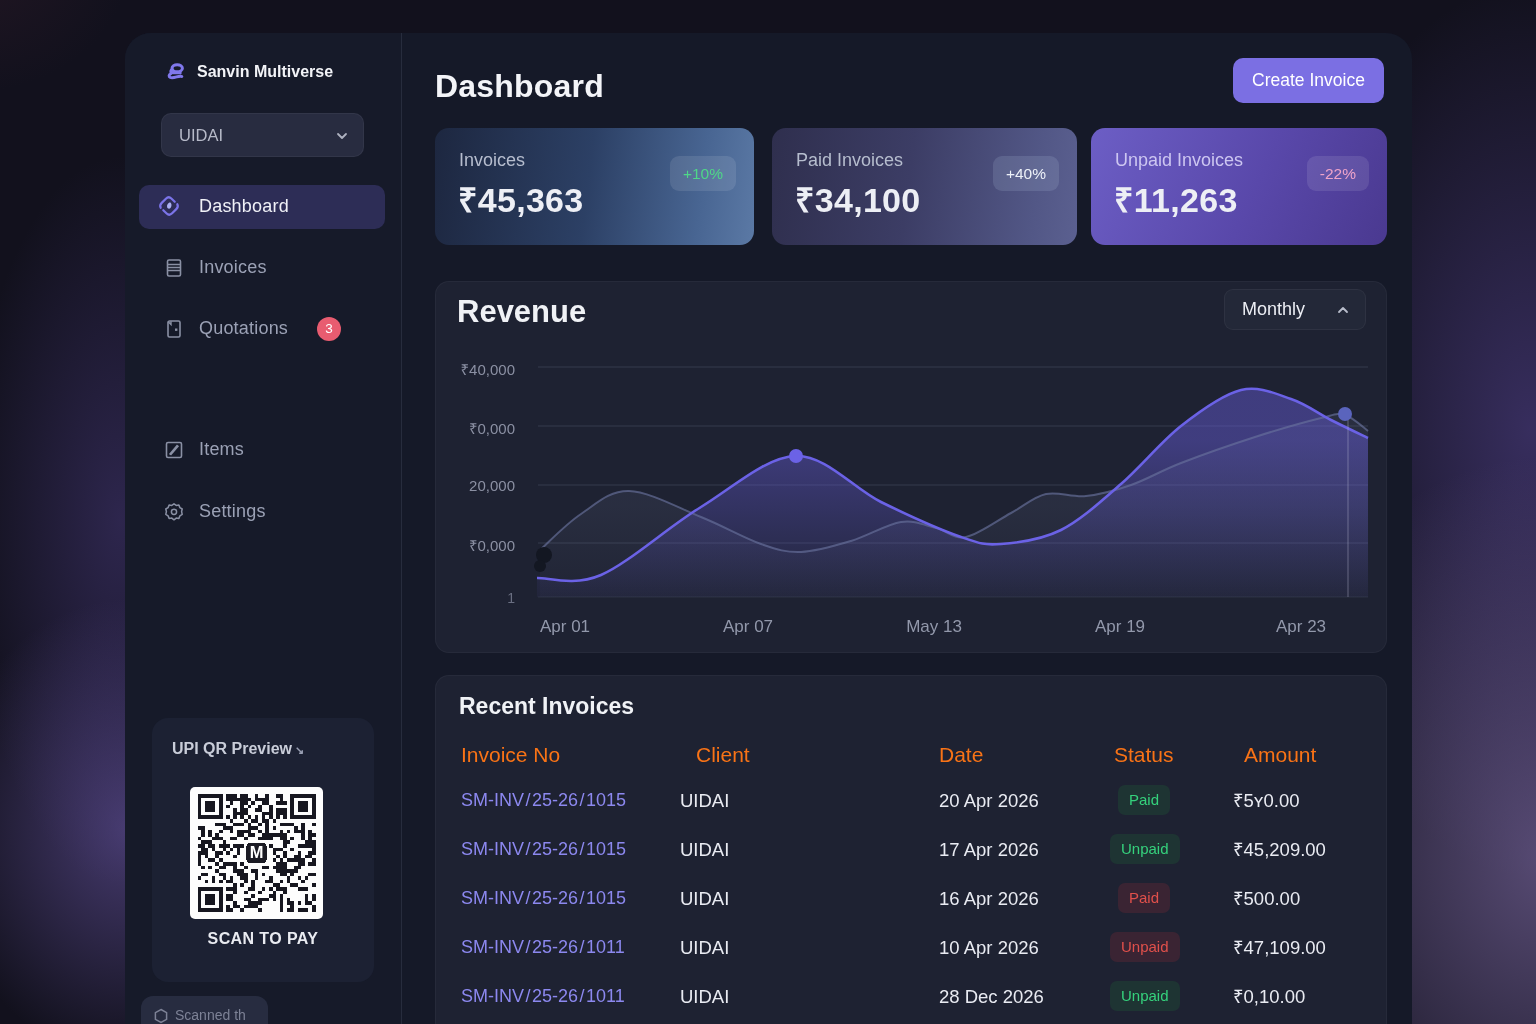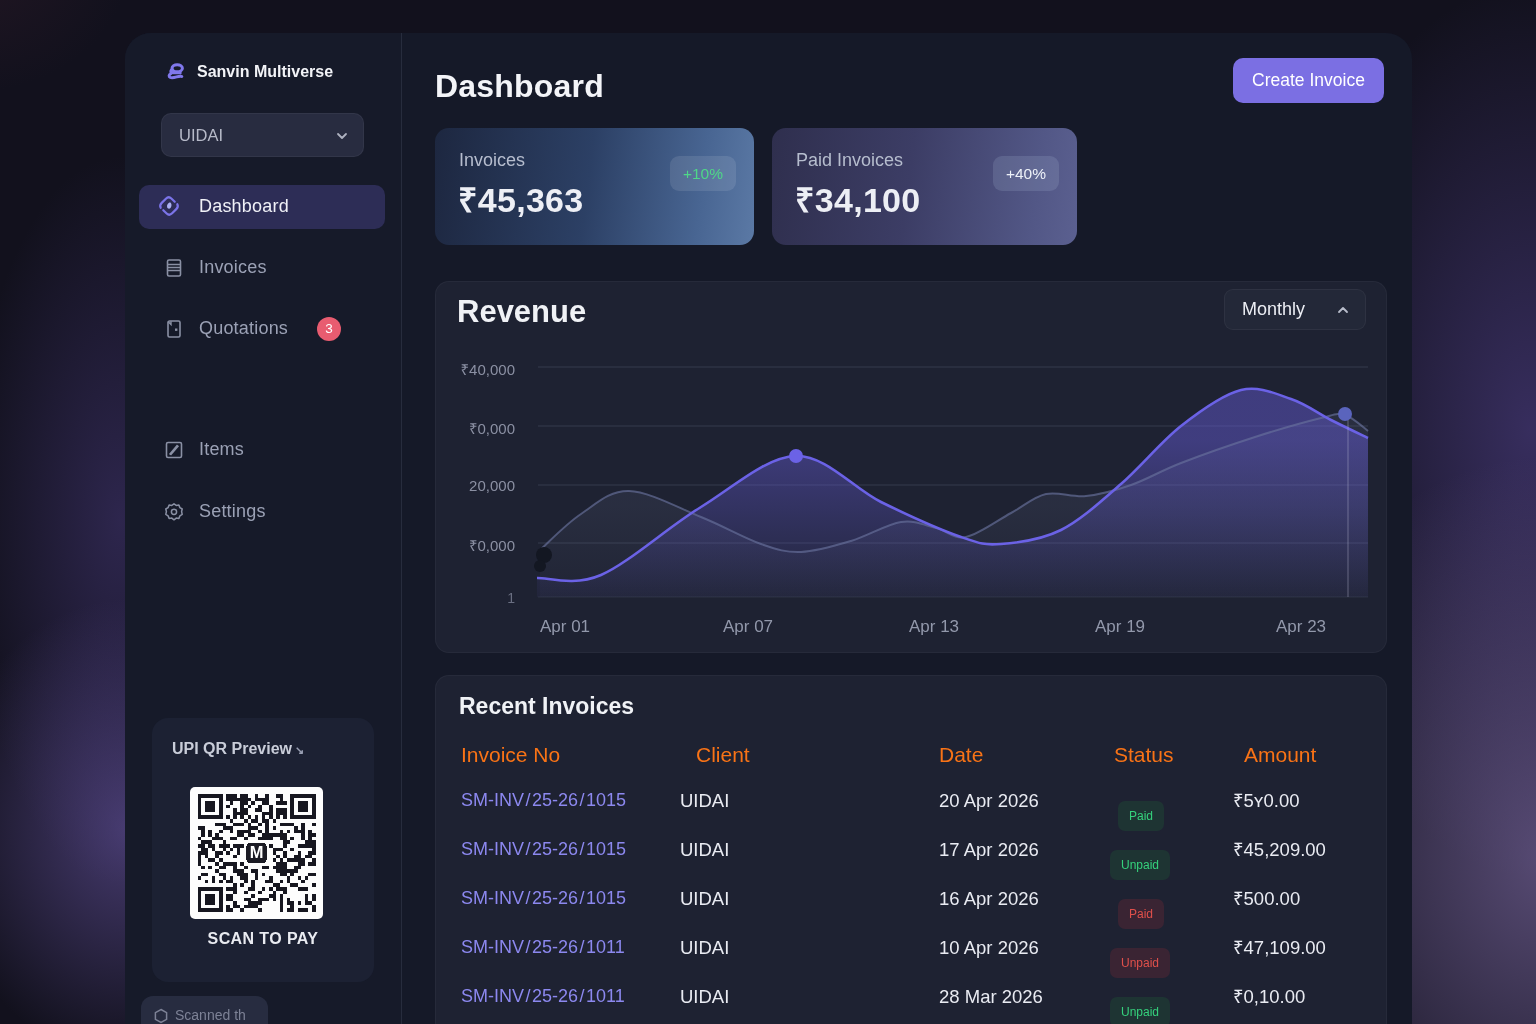--- a/index.html
+++ b/index.html
@@ -61,21 +61,21 @@
   #monthly .t { position:absolute; left:17px; top:9px; font-size:18px; color:#eceef4; }
   #monthly svg { position:absolute; right:15px; top:14px; }
   .ylab { position:absolute; font-size:15px; color:#8b90a3; text-align:right; width:70px; }
   .xlab { position:absolute; font-size:17px; color:#9298ab; top:335px; text-align:center; width:80px; }
   
   #tablecard { position:absolute; left:32px; top:642px; width:952px; height:400px; background:#1e2232; border:1px solid rgba(255,255,255,0.04); border-radius:14px; }
   #tablecard .ttl { position:absolute; left:23px; top:17px; font-size:23px; font-weight:bold; color:#f0f2f6; }
   .th { position:absolute; font-size:21px; color:#f97316; }
   .td { position:absolute; font-size:18.5px; color:#e9ebf2; line-height:21px; }
   .td.inv { color:#8c88ef; font-size:18px; }
-  .pill { position:absolute; height:30px; line-height:30px; border-radius:7px; font-size:12px; padding:0 11px;margin-top:16px; }
+  .pill { position:absolute; height:30px; line-height:30px; border-radius:7px; font-size:15px; padding:0 11px; }
   .pill.g { background:#1e3433; color:#35d17c; }
   .pill.r { background:#3a2433; color:#e0504b; }
 </style>
 </head>
 <body>
 <div id="bg"></div>
 <div id="app">
   <div id="sidebar">
     <svg id="logo" width="27" height="27" viewBox="0 0 27 27" fill="none">
       <g stroke="#8078ec" fill="none" stroke-linecap="round">
@@ -157,37 +157,42 @@
     <div class="scard" id="sc1">
       <div class="lab">Invoices</div>
       <div class="val">₹45,363</div>
       <div class="bdg">+10%</div>
     </div>
     <div class="scard" id="sc2">
       <div class="lab">Paid Invoices</div>
       <div class="val">₹34,100</div>
       <div class="bdg">+40%</div>
     </div>
+    <div class="scard" id="sc3">
+      <div class="lab">Unpaid Invoices</div>
+      <div class="val">₹11,263</div>
+      <div class="bdg">-22%</div>
+    </div>
 
     <div id="chartcard">
       <div class="ttl">Revenue</div>
       <div id="monthly">
         <div class="t">Monthly</div>
         <svg width="14" height="12" viewBox="0 0 14 12" fill="none">
             <path d="M3 8 L7 4 L11 8" stroke="#b9bdcb" stroke-width="1.8" stroke-linecap="round" stroke-linejoin="round"></path>
           </svg>
       </div>
       <div class="ylab" style="right:871px; top:77px;">₹40,000</div>
       <div class="ylab" style="right:871px; top:136px;">₹0,000</div>
       <div class="ylab" style="right:871px; top:195px;">20,000</div>
       <div class="ylab" style="right:871px; top:253px;">₹0,000</div>
       <div class="ylab" style="right:871px; top:308px; font-size:14px; color:#6a6f82;">1</div>
       <div class="xlab" style="left:89px;">Apr 01</div>
       <div class="xlab" style="left:272px;">Apr 07</div>
-      <div class="xlab" style="left:458px;">Apr 13</div>
+      <div class="xlab" style="left:458px;">May 13</div>
       <div class="xlab" style="left:644px;">Apr 19</div>
       <div class="xlab" style="left:825px;">Apr 23</div>
       <svg id="chart" style="position:absolute;left:0;top:0;" width="950" height="370" viewBox="0 0 950 370">
         <defs>
           <linearGradient id="pfill" x1="0" y1="0.25" x2="0" y2="1">
             <stop offset="0" stop-color="#6a5fe0" stop-opacity="0.44"></stop>
             <stop offset="1" stop-color="#6a5fe0" stop-opacity="0.05"></stop>
           </linearGradient>
           <linearGradient id="gfill" x1="0" y1="0.5" x2="0" y2="1">
             <stop offset="0" stop-color="#8d97c0" stop-opacity="0.10"></stop>
@@ -240,18 +245,18 @@
       <div class="td" style="left:797px; top:212px;">₹500.00</div>
 
       <div class="td inv" style="left:25px; top:261px;">SM-INV / 25-26 / 1011</div>
       <div class="td" style="left:244px; top:261px;">UIDAI</div>
       <div class="td" style="left:503px; top:261px;">10 Apr 2026</div>
       <div class="pill r" style="left:674px; top:256px;">Unpaid</div>
       <div class="td" style="left:797px; top:261px;">₹47,109.00</div>
 
       <div class="td inv" style="left:25px; top:310px;">SM-INV / 25-26 / 1011</div>
       <div class="td" style="left:244px; top:310px;">UIDAI</div>
-      <div class="td" style="left:503px; top:310px;">28 Mar 2026</div>
+      <div class="td" style="left:503px; top:310px;">28 Dec 2026</div>
       <div class="pill g" style="left:674px; top:305px;">Unpaid</div>
       <div class="td" style="left:797px; top:310px;">₹0,10.00</div>
     </div>
   </div>
 </div>
 
 </body></html>

